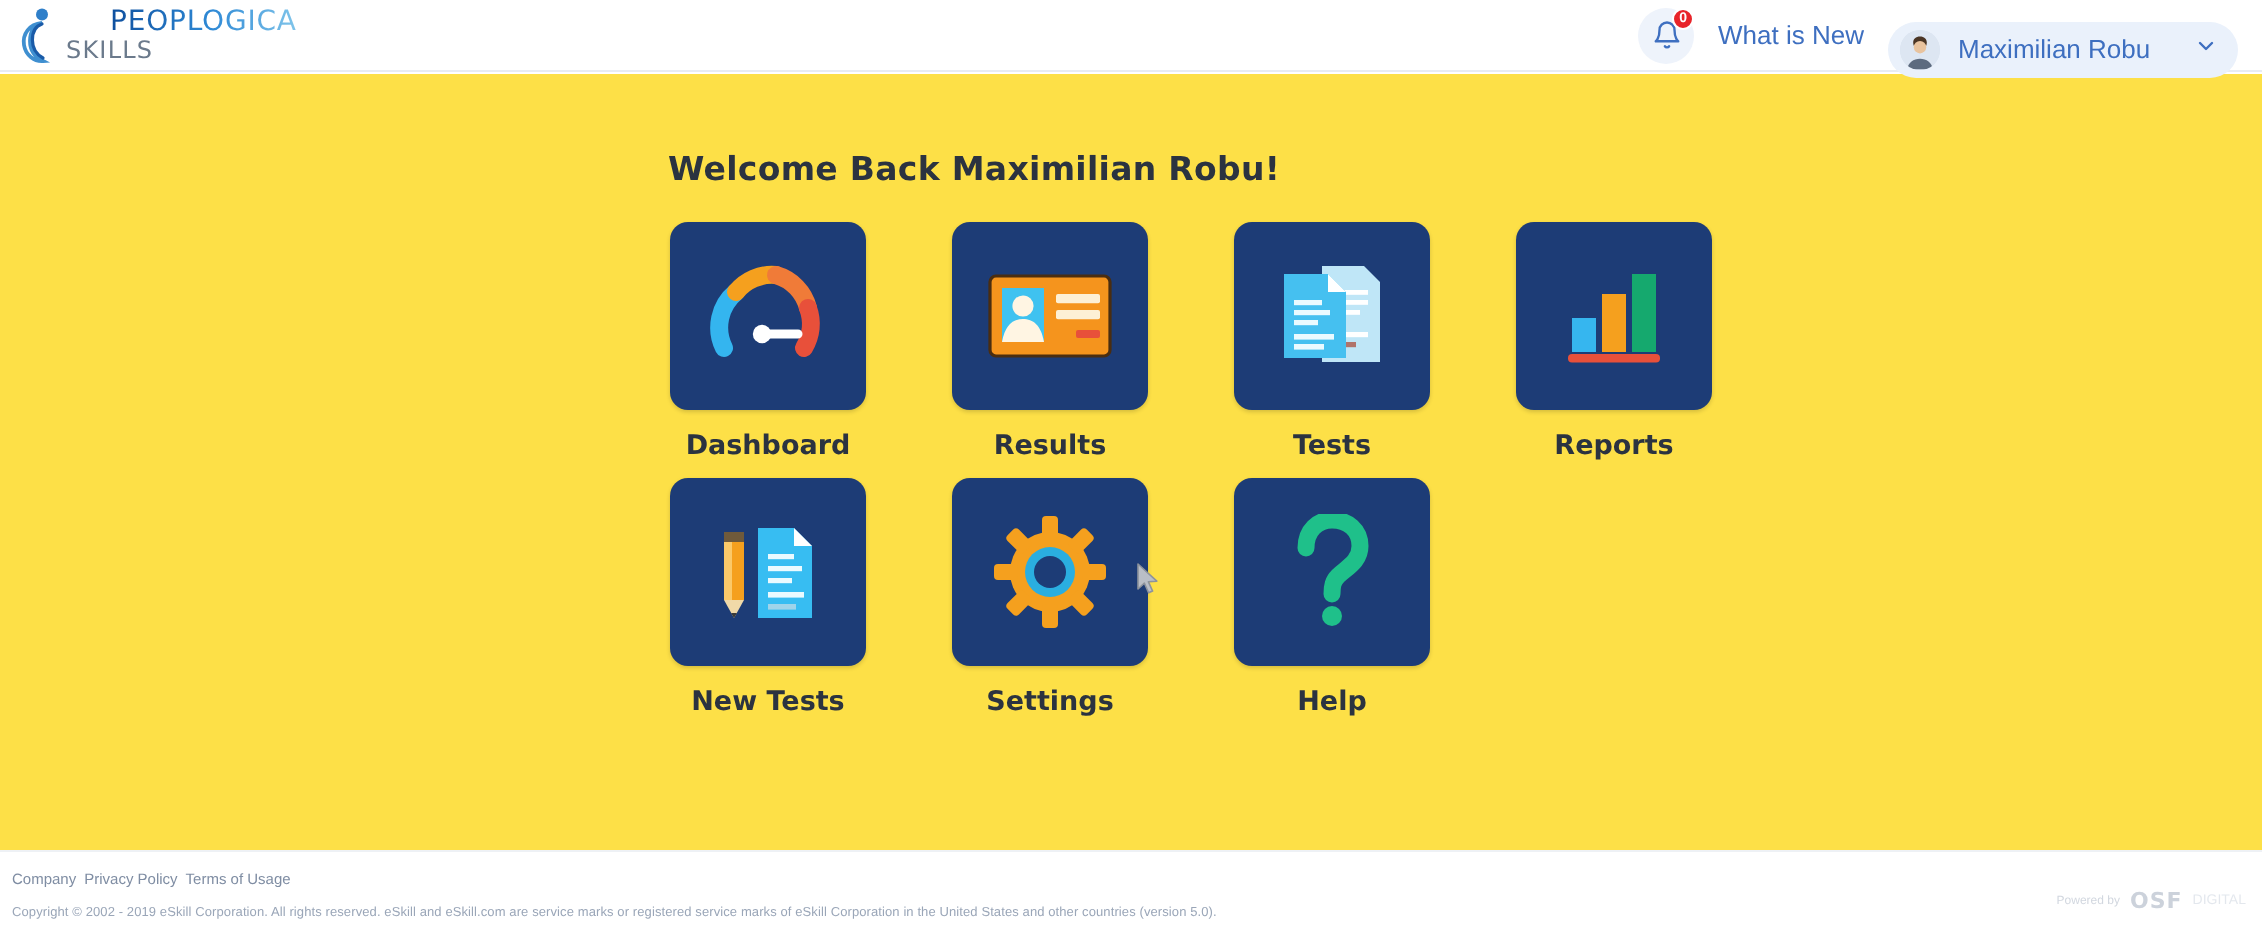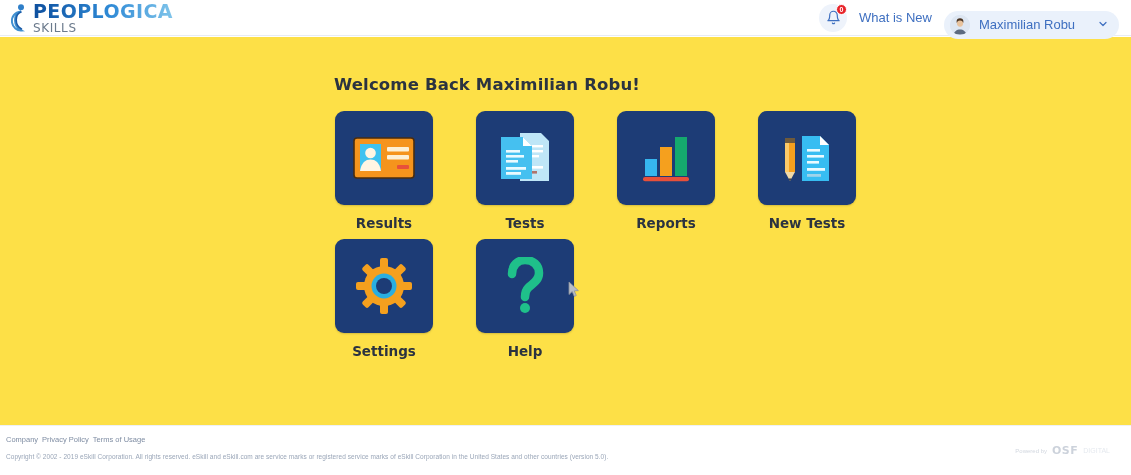--- a/index.html
+++ b/index.html
@@ -34,29 +34,30 @@
     align-items: center;
     gap: 3px;
     padding-left: 4px;
   }
 
   .logo-figure { width: 20px; height: 30px; flex: 0 0 20px; }
 
   .logo-text { display: flex; flex-direction: column; line-height: 1; }
 
   .logo-name {
-    font-size: 19px;
-    font-weight: 700;
+    font-size: 14px;
+    font-weight: 400;
     letter-spacing: 0.4px;
     color: #1f6fc4;
     background: linear-gradient(90deg, #0e4f9e 0%, #2f8ad6 55%, #7fc4ea 100%);
     -webkit-background-clip: text;
     background-clip: text;
     -webkit-text-fill-color: transparent;
     font-family: "DejaVu Sans", sans-serif;
+    margin-left: 22px;
   }
   .logo-sub {
     font-size: 12px;
     font-weight: 400;
     letter-spacing: 0.6px;
     color: #6b7a8c;
     margin-top: 1px;
     font-family: "DejaVu Sans", sans-serif;
   }
 
@@ -216,21 +217,21 @@
 
   .copyright {
     font-size: 6.5px;
     color: #9aa6b8;
     white-space: nowrap;
     letter-spacing: 0.05px;
   }
 
   .powered {
     position: absolute;
-    right: 21px;
+    right: 8px;
     bottom: 18px;
     display: flex;
     align-items: center;
     gap: 5px;
     opacity: 0.45;
   }
   .powered-label { font-size: 6px; color: #9aa6b8; }
   .powered-brand {
     font-size: 11px;
     font-weight: 700;
@@ -301,20 +302,33 @@
   </div>
 </div>
 
 <div class="main">
   <div class="content">
 
     <div class="welcome">Welcome Back Maximilian Robu!</div>
 
     <div class="tiles">
 
+      <div class="tile">
+        <div class="tile-box">
+          <svg width="60" height="58" viewBox="0 0 60 58">
+            <path d="M8 45 A23 23 0 0 1 14 17" stroke="#34b5ef" stroke-width="9" fill="none" stroke-linecap="round"></path>
+            <path d="M14 17 A23 23 0 0 1 34 8.5" stroke="#f5a01e" stroke-width="9" fill="none" stroke-linecap="round"></path>
+            <path d="M34 8.5 A23 23 0 0 1 50 25" stroke="#f07b38" stroke-width="9" fill="none" stroke-linecap="round"></path>
+            <path d="M50 25 A23 23 0 0 1 48 45" stroke="#e8503a" stroke-width="9" fill="none" stroke-linecap="round"></path>
+            <line x1="28" y1="38" x2="45" y2="38" stroke="#ffffff" stroke-width="4.5" stroke-linecap="round"></line>
+            <circle cx="27" cy="38" r="4.6" fill="#ffffff"></circle>
+          </svg>
+        </div>
+        <div class="tile-label">Dashboard</div>
+      </div>
 
       <div class="tile">
         <div class="tile-box">
           <svg width="62" height="48" viewBox="0 0 62 48">
             <rect x="1" y="4" width="60" height="40" rx="3" fill="#f5941d" stroke="#4a2d10" stroke-width="1.6"></rect>
             <rect x="7" y="10" width="21" height="27" fill="#3fc2f0"></rect>
             <circle cx="17.5" cy="19" r="5.3" fill="#fff5e3"></circle>
             <path d="M7 37 C8.5 28.5 12.5 25.5 17.5 25.5 C22.5 25.5 26.5 28.5 28 37 Z" fill="#fff5e3"></path>
             <rect x="34" y="13" width="22" height="4.6" rx="1" fill="#fdf0d5"></rect>
             <rect x="34" y="21" width="22" height="4.6" rx="1" fill="#fdf0d5"></rect>

